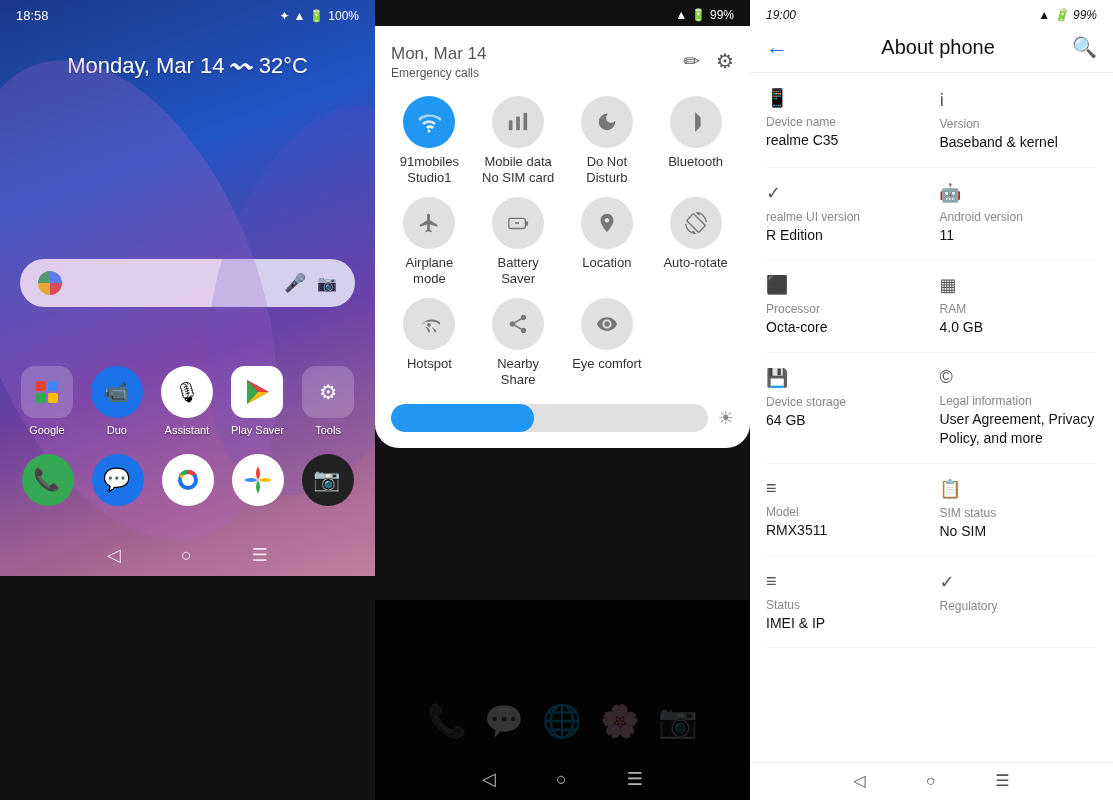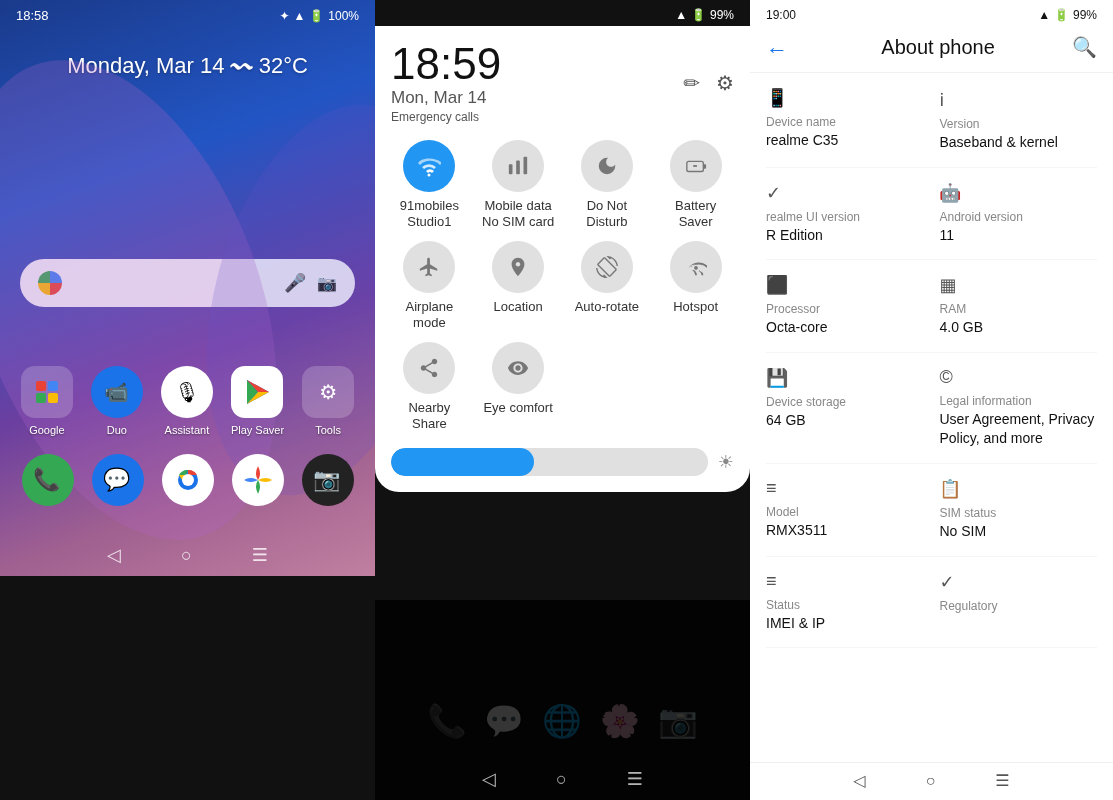--- a/index.html
+++ b/index.html
@@ -237,20 +237,21 @@
       overflow: hidden;
       flex-shrink: 0;
     }
     .about-status {
       display: flex;
       justify-content: space-between;
       padding: 8px 16px 4px;
       color: #111;
       font-size: 12px;
       font-weight: 500;
+      font-style: italic;
     }
     .about-header {
       display: flex;
       align-items: center;
       padding: 8px 16px 12px;
       border-bottom: 1px solid #f0f0f0;
     }
     .back-btn { color: #1a73e8; font-size: 22px; margin-right: 16px; cursor: pointer; }
     .about-title { font-size: 20px; font-weight: 500; color: #111; flex: 1; text-align: center; }
     .search-btn { color: #555; font-size: 20px; cursor: pointer; }
@@ -434,21 +435,20 @@
     <div class="status-icons">
       <span>▲</span>
       <span>🔋</span>
       <span>99%</span>
     </div>
   </div>
 
   <div class="qs-panel">
     <div class="qs-header">
       <div>
-        <div class="qs-time">18:59</div>
         <div class="qs-date">Mon, Mar 14</div>
         <div class="qs-emergency">Emergency calls</div>
       </div>
       <div class="qs-icons">
         <span>✏</span>
         <span>⚙</span>
       </div>
     </div>
 
     <div class="qs-tiles">
@@ -480,40 +480,48 @@
 
       <div class="qs-tile">
         <div class="qs-tile-icon inactive">
           <svg width="22" height="22" viewBox="0 0 24 24" fill="#777">
             <path d="M12 3a9 9 0 1 0 9 9c0-.46-.04-.92-.1-1.36-.98 1.37-2.58 2.26-4.4 2.26-2.98 0-5.4-2.42-5.4-5.4 0-1.81.89-3.42 2.26-4.4-.44-.06-.9-.1-1.36-.1z"></path>
           </svg>
         </div>
         <span class="qs-tile-label">Do Not<br>Disturb</span>
       </div>
 
-
+      <div class="qs-tile">
+        <div class="qs-tile-icon inactive">
+          <svg width="22" height="22" viewBox="0 0 24 24" fill="#777">
+            <path d="M17 7l-5 5 5 5-6 6V1l6 6-5 5 5 5z"></path>
+          </svg>
+        </div>
+        <span class="qs-tile-label">Bluetooth</span>
+      </div>
+
+
+      <div class="qs-tile">
+        <div class="qs-tile-icon inactive">
+          <svg width="22" height="22" viewBox="0 0 24 24" fill="#777">
+            <path d="M21 16v-2l-8-5V3.5c0-.83-.67-1.5-1.5-1.5S10 2.67 10 3.5V9l-8 5v2l8-2.5V19l-2 1.5V22l3.5-1 3.5 1v-1.5L13 19v-5.5l8 2.5z"></path>
+          </svg>
+        </div>
+        <span class="qs-tile-label">Airplane<br>mode</span>
+      </div>
 
       <div class="qs-tile">
         <div class="qs-tile-icon inactive">
           <svg width="22" height="22" viewBox="0 0 24 24" fill="#777">
             <rect x="2" y="7" width="18" height="11" rx="2" stroke="#777" stroke-width="1.5" fill="none"></rect>
             <rect x="20" y="10" width="3" height="5" rx="1" fill="#777"></rect>
             <line x1="9" y1="12" x2="13" y2="12" stroke="#777" stroke-width="2"></line>
           </svg>
         </div>
         <span class="qs-tile-label">Battery<br>Saver</span>
-      </div>
-
-      <div class="qs-tile">
-        <div class="qs-tile-icon inactive">
-          <svg width="22" height="22" viewBox="0 0 24 24" fill="#777">
-            <path d="M21 16v-2l-8-5V3.5c0-.83-.67-1.5-1.5-1.5S10 2.67 10 3.5V9l-8 5v2l8-2.5V19l-2 1.5V22l3.5-1 3.5 1v-1.5L13 19v-5.5l8 2.5z"></path>
-          </svg>
-        </div>
-        <span class="qs-tile-label">Airplane<br>mode</span>
       </div>
 
       <div class="qs-tile">
         <div class="qs-tile-icon inactive">
           <svg width="22" height="22" viewBox="0 0 24 24" fill="#777">
             <path d="M12 2C8.13 2 5 5.13 5 9c0 5.25 7 13 7 13s7-7.75 7-13c0-3.87-3.13-7-7-7zm0 9.5c-1.38 0-2.5-1.12-2.5-2.5s1.12-2.5 2.5-2.5 2.5 1.12 2.5 2.5-1.12 2.5-2.5 2.5z"></path>
           </svg>
         </div>
         <span class="qs-tile-label">Location</span>
       </div>

